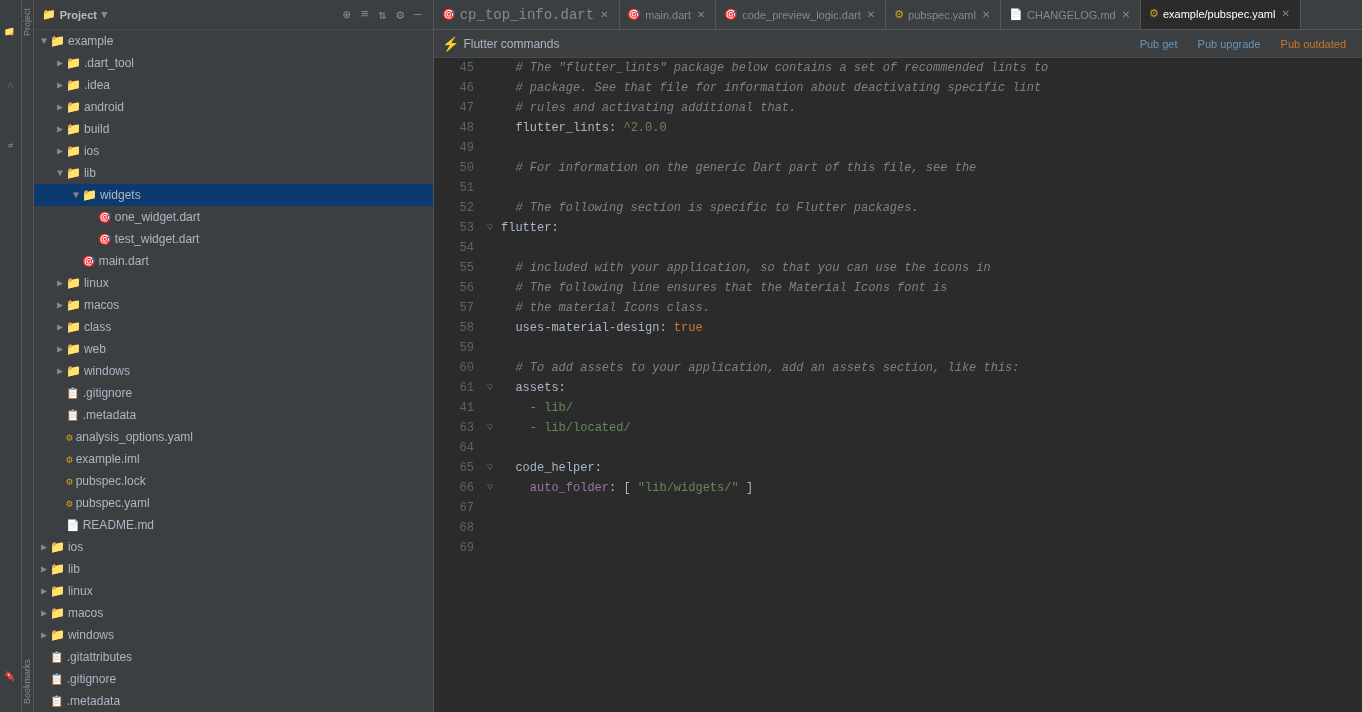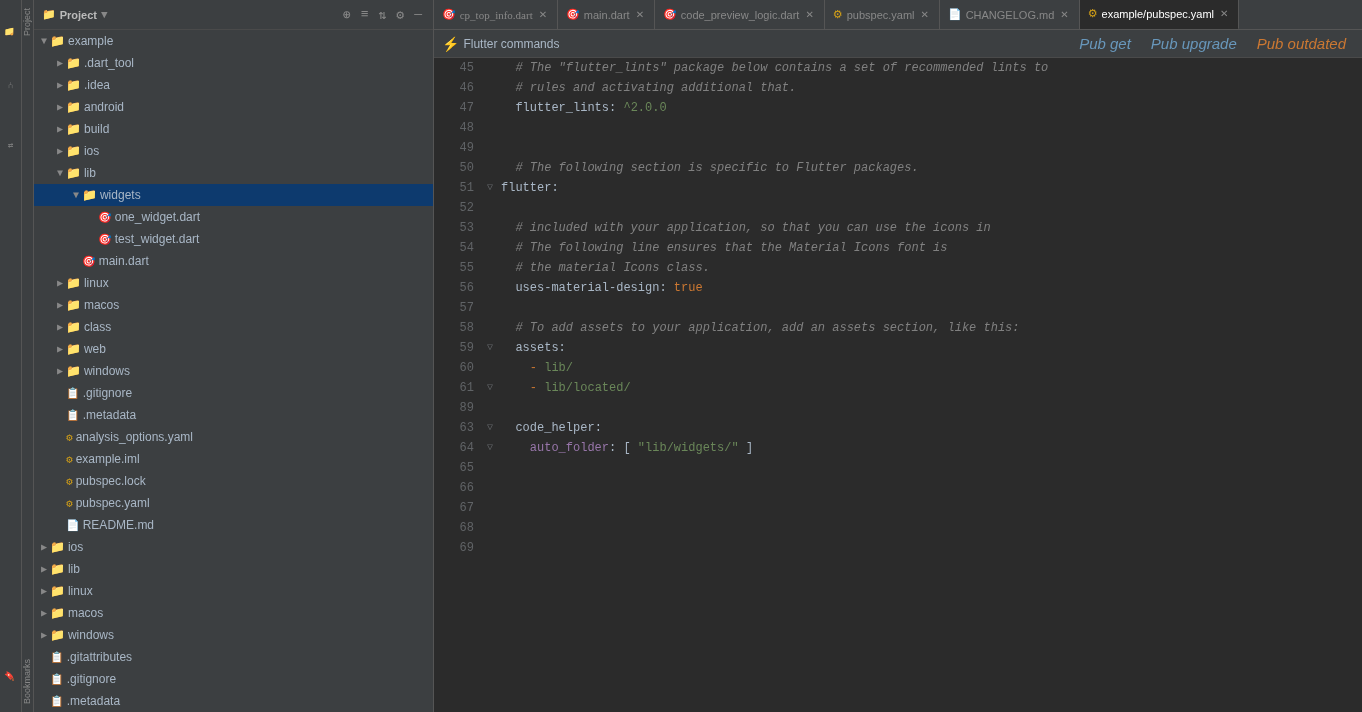--- a/index.html
+++ b/index.html
@@ -160,27 +160,26 @@
       color: #54aadb;
       font-size: 14px;
     }
     .pub-buttons {
       margin-left: auto;
       display: flex;
       gap: 4px;
     }
     .pub-btn {
       padding: 2px 8px;
-      font-size: 15px;
+      font-size: 11px;
       cursor: pointer;
       border: none;
       background: transparent;
       color: #6897bb;
       font-family: Arial, sans-serif;
-      font-style: italic;
     }
     .pub-btn.outdated { color: #cc7832; }
 
     
     .code-editor {
       flex: 1;
       display: flex;
       overflow: hidden;
       background: #2b2b2b;
     }
@@ -442,21 +441,21 @@
         <span class="tree-item-label">.metadata</span>
       </div>
     </div>
 </div>
 
 <div class="editor-area">
 
   <div class="tabs-bar" id="tabs-bar">
       <div class="tab">
     <span class="tab-icon dart" style="font-size:11px;">🎯</span>
-    <span style="font-size:11px; font-family:Liberation Serif, serif;">cp_top_info.dart</span>
+    <span style="font-size:14px; font-family:Liberation Mono, monospace;">cp_top_info.dart</span>
     <span class="tab-close">✕</span>
   </div>
       <div class="tab">
     <span class="tab-icon dart" style="font-size:11px;">🎯</span>
     <span style="font-size:11px; font-family:Arial, sans-serif;">main.dart</span>
     <span class="tab-close">✕</span>
   </div>
       <div class="tab">
     <span class="tab-icon dart" style="font-size:11px;">🎯</span>
     <span style="font-size:11px; font-family:Arial, sans-serif;">code_preview_logic.dart</span>
@@ -503,34 +502,36 @@
         <div class="ln">52</div>
         <div class="ln">53</div>
         <div class="ln">54</div>
         <div class="ln">55</div>
         <div class="ln">56</div>
         <div class="ln">57</div>
         <div class="ln">58</div>
         <div class="ln">59</div>
         <div class="ln">60</div>
         <div class="ln">61</div>
-        <div class="ln">89</div>
+        <div class="ln">41</div>
         <div class="ln">63</div>
         <div class="ln">64</div>
         <div class="ln">65</div>
         <div class="ln">66</div>
         <div class="ln">67</div>
         <div class="ln">68</div>
         <div class="ln">69</div>
       </div>
     <div class="code-content" id="code-content">
         <div class="code-line"><span class="line-gutter"></span><span class="code-text"><span class="c-comment">  # The "flutter_lints" package below contains a set of recommended lints to</span></span></div>
+        <div class="code-line"><span class="line-gutter"></span><span class="code-text"><span class="c-comment">  # package. See that file for information about deactivating specific lint</span></span></div>
         <div class="code-line"><span class="line-gutter"></span><span class="code-text"><span class="c-comment">  # rules and activating additional that.</span></span></div>
         <div class="code-line"><span class="line-gutter"></span><span class="code-text"><span class="c-key">  flutter_lints</span><span class="c-colon">:</span><span class="c-value-str"> ^2.0.0</span></span></div>
         <div class="code-line"><span class="line-gutter"></span><span class="code-text"></span></div>
+        <div class="code-line"><span class="line-gutter"></span><span class="code-text"><span class="c-comment">  # For information on the generic Dart part of this file, see the</span></span></div>
         <div class="code-line"><span class="line-gutter"></span><span class="code-text"></span></div>
         <div class="code-line"><span class="line-gutter"></span><span class="code-text"><span class="c-comment">  # The following section is specific to Flutter packages.</span></span></div>
         <div class="code-line"><span class="fold-btn">▽</span><span class="code-text"><span class="c-key">flutter</span><span class="c-colon">:</span></span></div>
         <div class="code-line"><span class="line-gutter"></span><span class="code-text"></span></div>
         <div class="code-line"><span class="line-gutter"></span><span class="code-text"><span class="c-comment">  # included with your application, so that you can use the icons in</span></span></div>
         <div class="code-line"><span class="line-gutter"></span><span class="code-text"><span class="c-comment">  # The following line ensures that the Material Icons font is</span></span></div>
         <div class="code-line"><span class="line-gutter"></span><span class="code-text"><span class="c-comment">  # the material Icons class.</span></span></div>
         <div class="code-line"><span class="line-gutter"></span><span class="code-text"><span class="c-key">  uses-material-design</span><span class="c-colon">:</span> <span class="c-value-bool">true</span></span></div>
         <div class="code-line"><span class="line-gutter"></span><span class="code-text"></span></div>
         <div class="code-line"><span class="line-gutter"></span><span class="code-text"><span class="c-comment">  # To add assets to your application, add an assets section, like this:</span></span></div>

